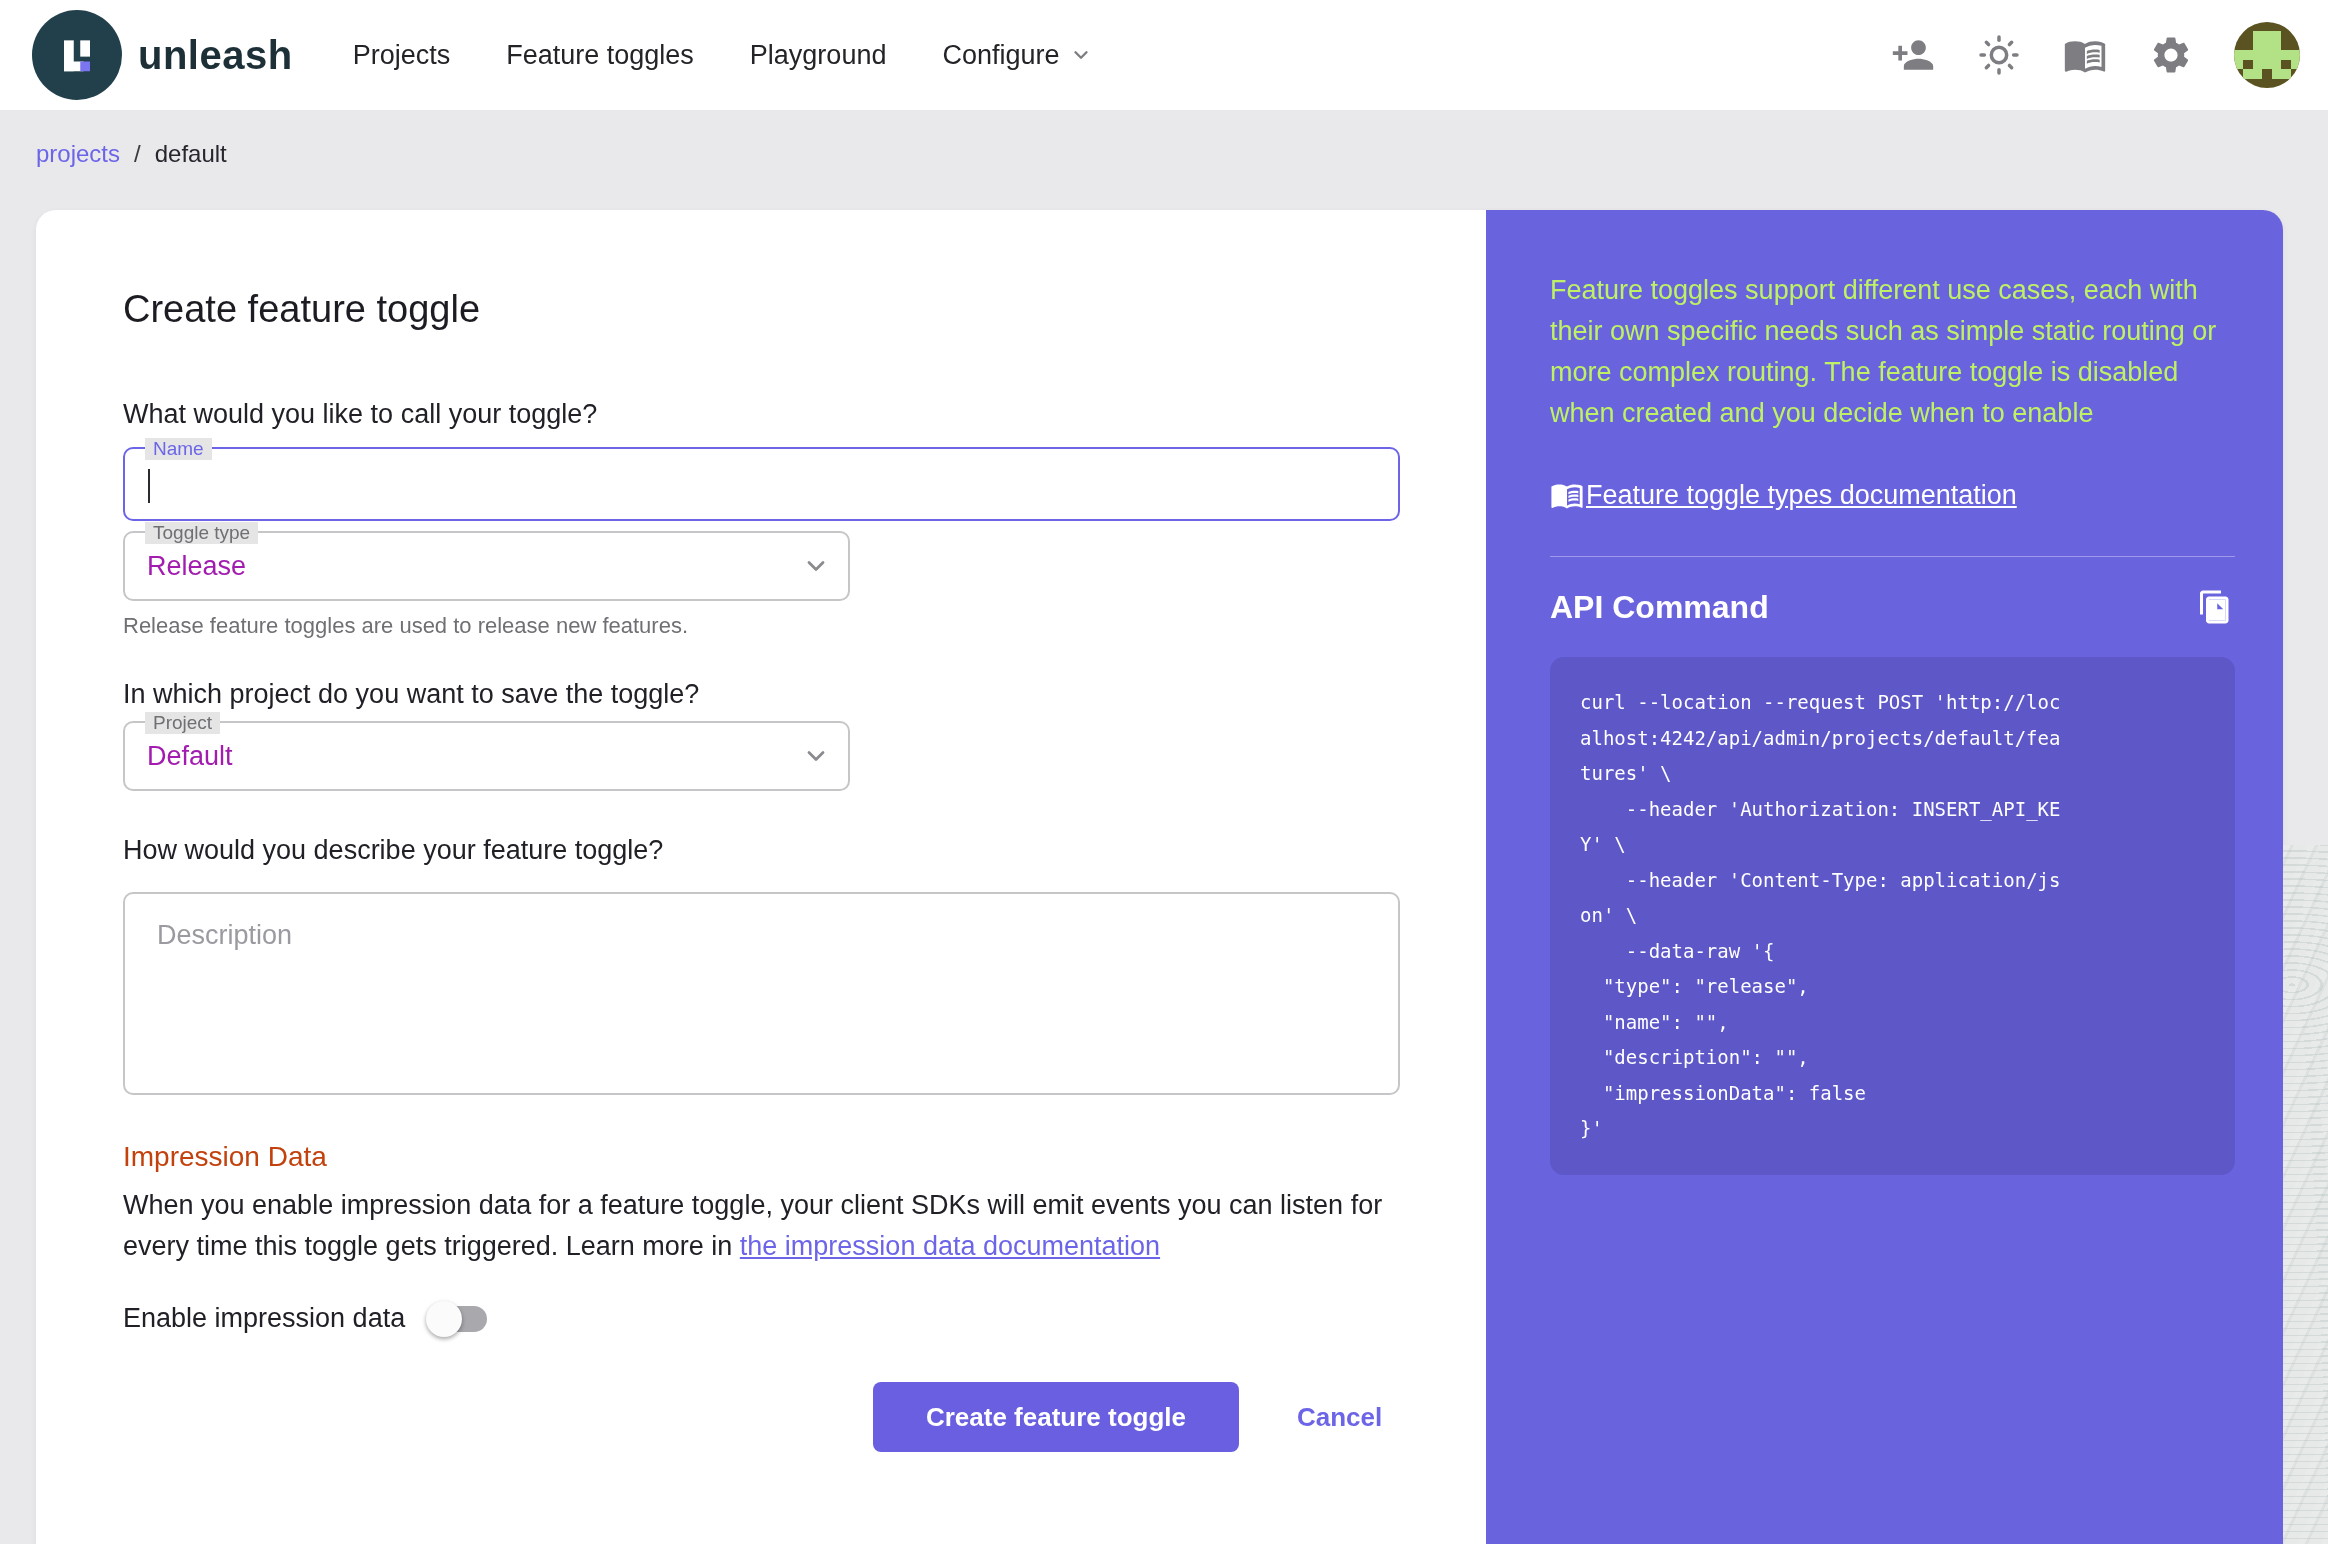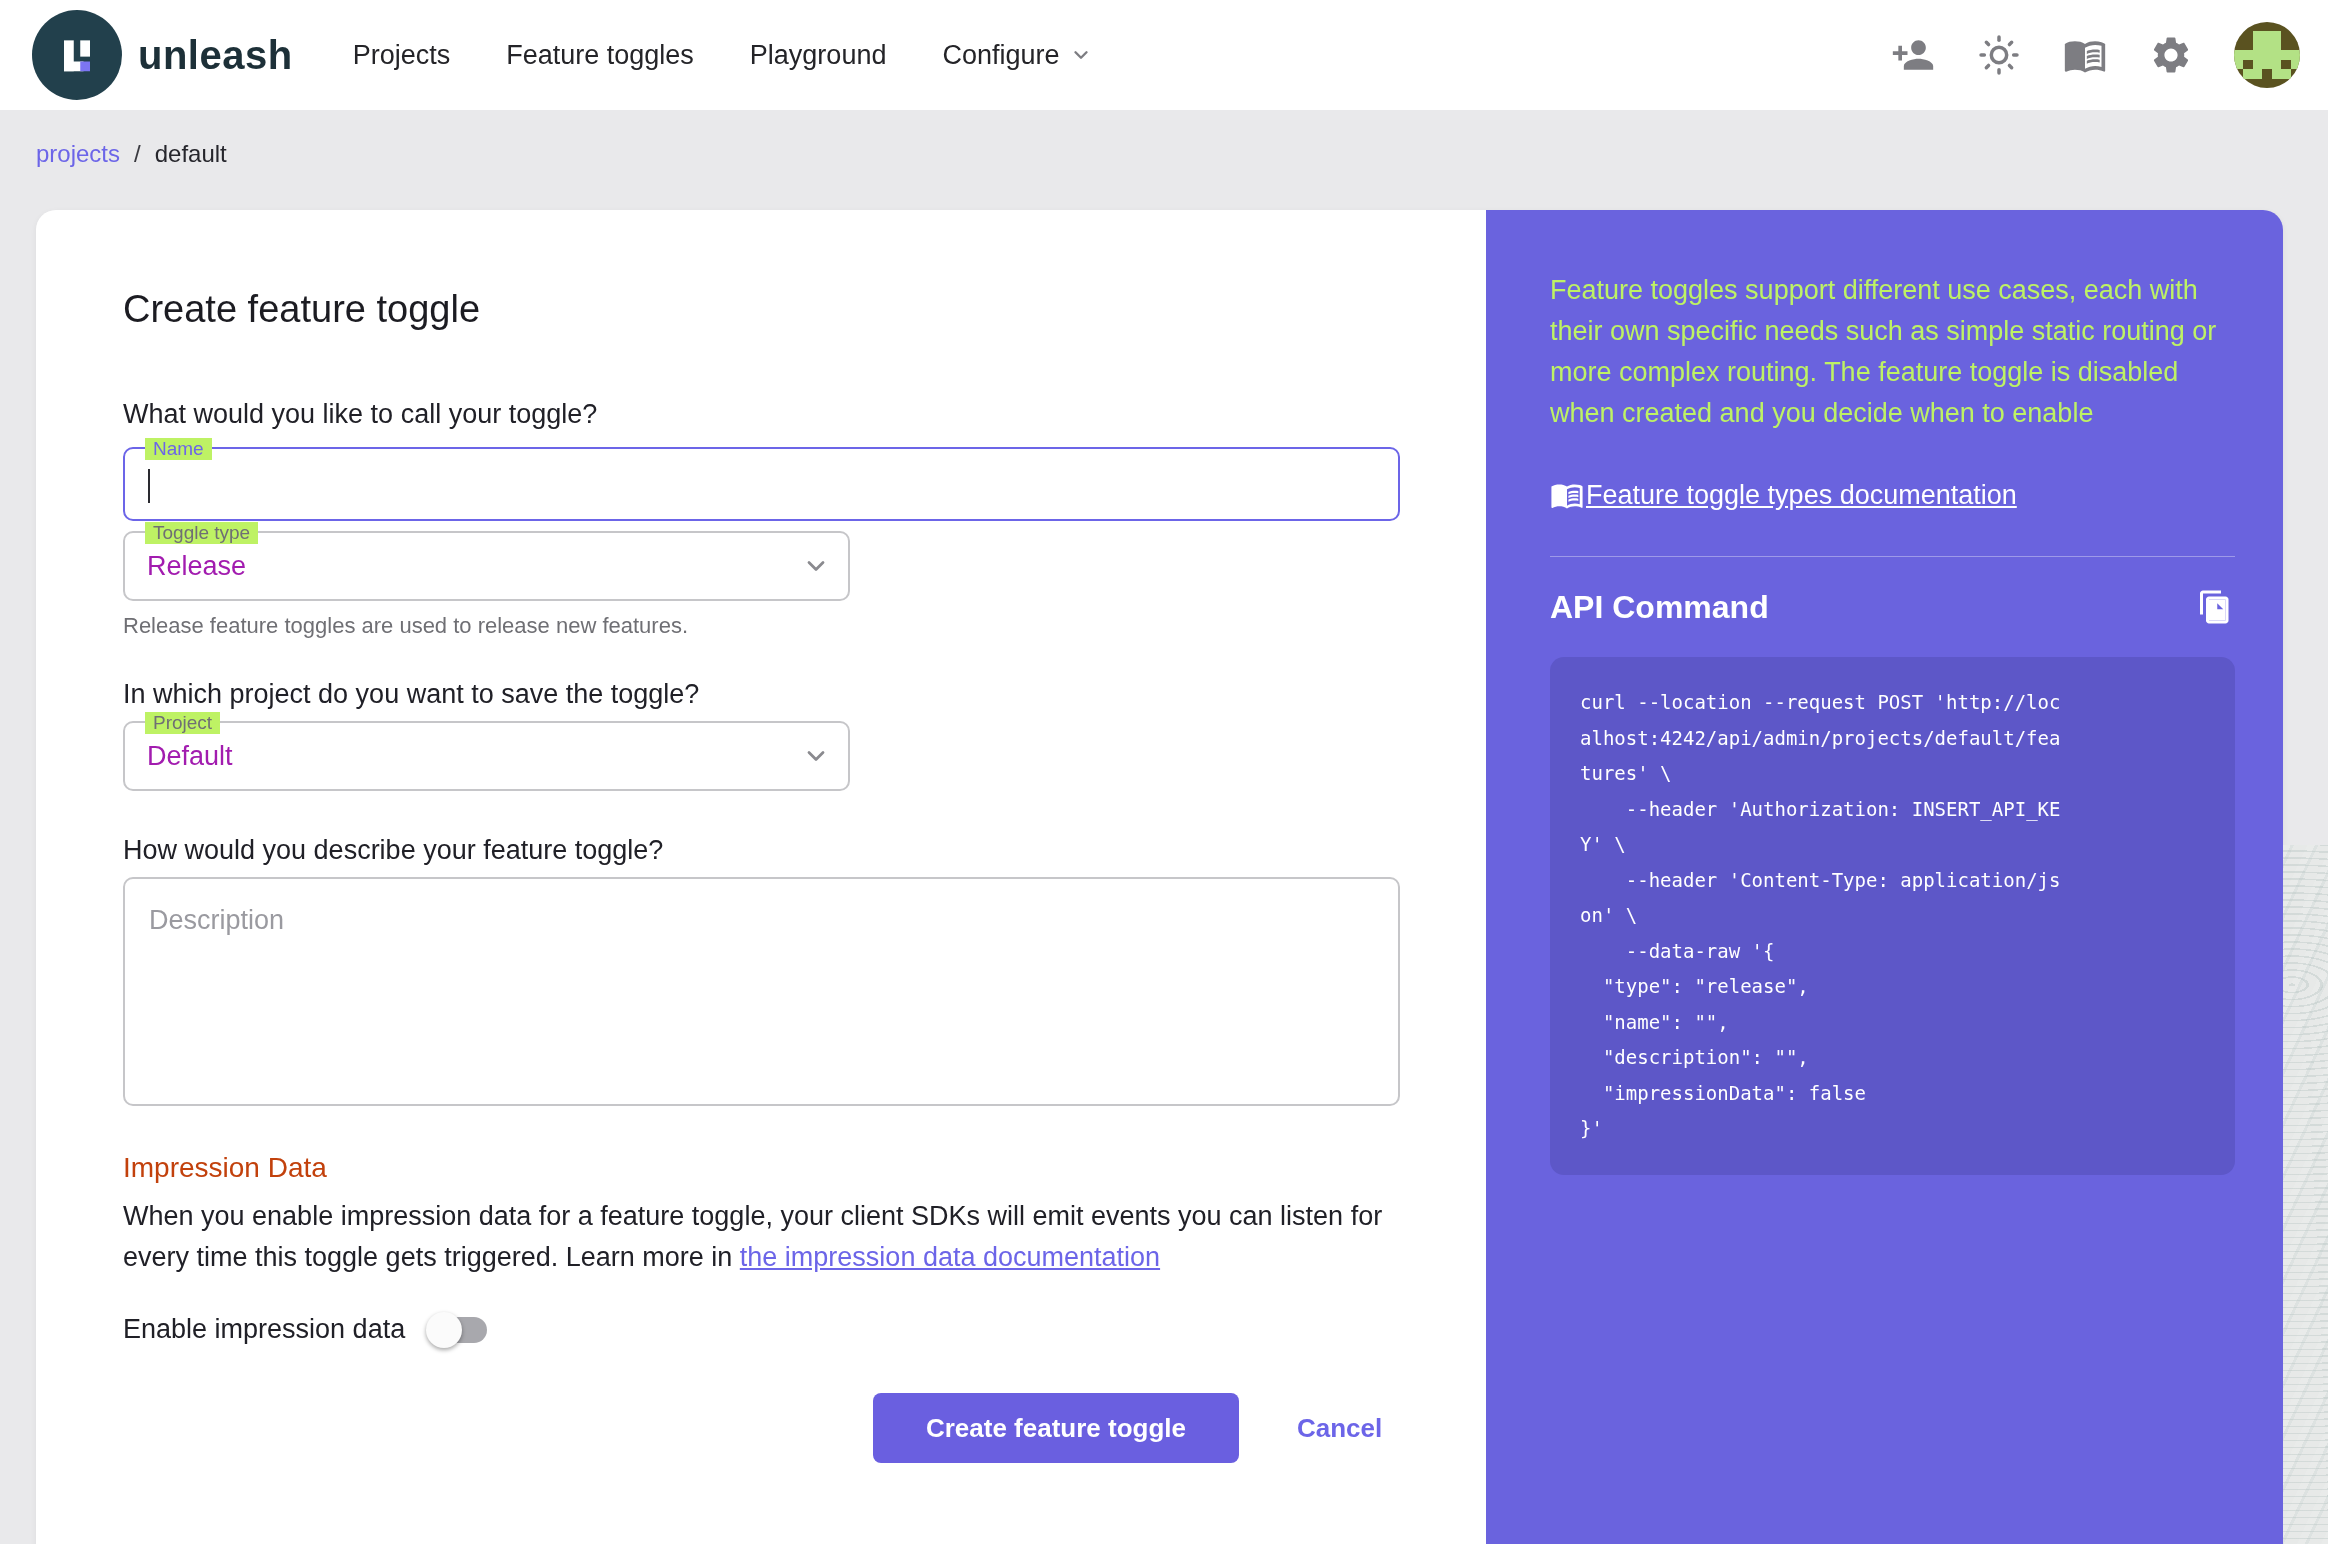--- a/index.html
+++ b/index.html
@@ -25,35 +25,35 @@
 
   
   .card { position:absolute; top:210px; left:36px; width:2247px; height:1410px; display:flex; border-radius:20px 20px 0 0; box-shadow:0 2px 6px rgba(0,0,0,.06); }
   .card-left { width:1450px; background:#ffffff; border-radius:20px 0 0 0; padding:75px 0 0 87px; }
   .card-right { width:797px; background:#6a63de; border-radius:0 20px 0 0; padding:60px 48px 0 64px; color:#ffffff; }
 
   .form-title { font-size:38px; font-weight:500; color:#1c1c22; line-height:48px; }
   .question { font-size:27px; color:#202027; margin-top:64px; line-height:34px; }
 
   .field { position:relative; margin-top:16px; }
-  .float-label { position:absolute; top:-11px; left:20px; background:#bef264; padding:0 8px; font-size:19px; }
+  .float-label { position:absolute; top:-11px; left:20px; background:#e5e5e5; padding:0 8px; font-size:19px; }
   .name-box { width:1277px; height:74px; border:2px solid #6c65e8; border-radius:10px; position:relative; }
   .name-label { color:#6c65e8; }
   .name-input { position:absolute; inset:0; width:100%; height:100%; border:none; outline:none; background:transparent; font-size:27px; padding:0 22px; font-family:"Liberation Sans", sans-serif; }
   .caret { position:absolute; left:23px; top:20px; width:2px; height:34px; background:#2a2a30; animation:blink 1.1s steps(1) infinite; }
   @keyframes blink { 50% { opacity:0; } }
 
   .select-box { width:727px; height:70px; border:2px solid #c6c6c9; border-radius:10px; position:relative; display:flex; align-items:center; padding:0 22px; cursor:pointer; }
   .select-label { color:#6f6f74; }
   .select-value { font-size:27px; color:#a21caf; }
   .select-chevron { position:absolute; right:18px; top:50%; transform:translateY(-50%); }
   .helper { font-size:22px; color:#6f6f74; margin-top:12px; }
   .sel-gap { margin-top:10px; }
 
-  .desc-box { width:1277px; height:229px; border:2px solid #c6c6c9; border-radius:10px; margin-top:10px; }
+  .desc-box { width:1277px; height:203px; border:2px solid #c6c6c9; border-radius:10px; margin-top:25px;padding-left:8px; }
   .desc-area { width:100%; height:100%; border:none; outline:none; resize:none; font-size:27px; color:#202027; padding:26px 24px; font-family:"Liberation Sans", sans-serif; background:transparent; border-radius:10px; }
   .desc-area::placeholder { color:#9a9aa0; }
 
   .section-heading { font-size:28px; color:#c2410c; margin-top:46px; }
   .impression-text { font-size:27px; line-height:41px; color:#202027; margin-top:12px; width:1285px; }
   .inline-link { color:#6c65e8; text-decoration:underline; cursor:pointer; }
 
   .toggle-row { display:flex; align-items:center; margin-top:36px; gap:24px; }
   .toggle-label { font-size:27px; color:#202027; }
   .switch { position:relative; width:58px; height:26px; cursor:pointer; }

